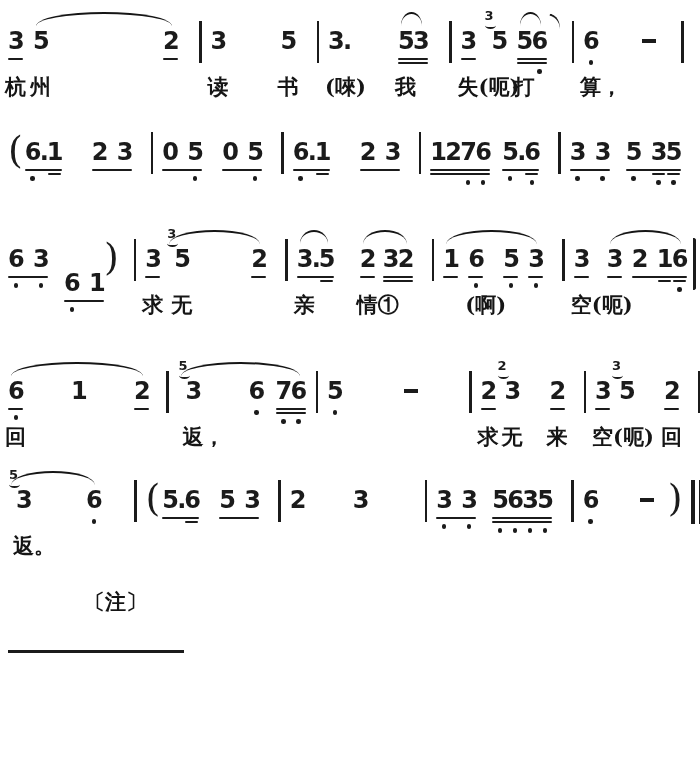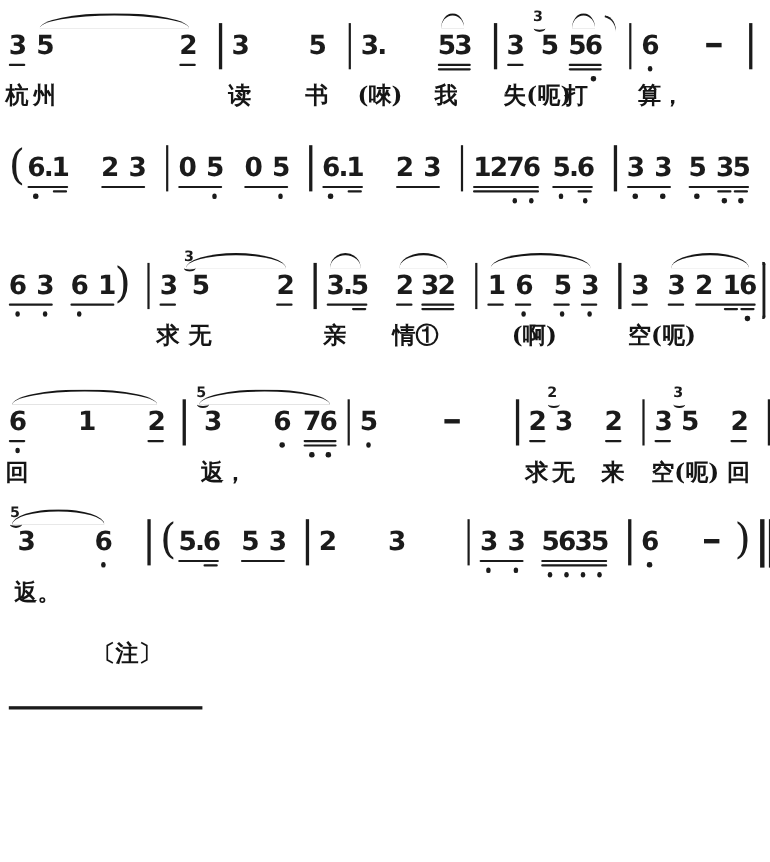--- a/index.html
+++ b/index.html
@@ -82,21 +82,21 @@
         <span class="bar"></span>
         <span class="tok" style="margin-right: 12px;"><span class="ch" style="width: 15px;">1</span><span class="ch" style="width: 15px;">2</span><span class="ch" style="width: 15px;">7</span><span class="ch" style="width: 15px;">6</span><i class="ul" style="left: 0px; width: 60px; top: 32px;"></i><i class="ul" style="left: 0px; width: 60px; top: 36px;"></i><i class="od" style="left: 35.5px; top: 43px;"></i><i class="od" style="left: 50.5px; top: 43px;"></i></span>
         <span class="tok" style="margin-right: 10px;"><span class="ch" style="width: 15px;">5</span><span class="ch dotc" style="width: 7px;">.</span><span class="ch" style="width: 15px;">6</span><i class="ul" style="left: 0px; width: 37px; top: 32px;"></i><i class="ul" style="left: 23px; width: 13px; top: 36px;"></i><i class="od" style="left: 5.5px; top: 39px;"></i><i class="od" style="left: 27.5px; top: 43px;"></i></span>
         <span class="bar"></span>
         <span class="tok" style="margin-right: 16px;"><span class="ch" style="width: 15px;">3</span><span class="ch sp" style="width: 10px;"></span><span class="ch" style="width: 15px;">3</span><i class="ul" style="left: 0px; width: 40px; top: 32px;"></i><i class="od" style="left: 5.5px; top: 39px;"></i><i class="od" style="left: 30.5px; top: 39px;"></i></span>
         <span class="tok" style="margin-right: 10px;"><span class="ch" style="width: 15px;">5</span><span class="ch sp" style="width: 10px;"></span><span class="ch" style="width: 15px;">3</span><span class="ch" style="width: 15px;">5</span><i class="ul" style="left: 0px; width: 55px; top: 32px;"></i><i class="ul" style="left: 26px; width: 13px; top: 36px;"></i><i class="ul" style="left: 41px; width: 13px; top: 36px;"></i><i class="od" style="left: 5.5px; top: 39px;"></i><i class="od" style="left: 30.5px; top: 43px;"></i><i class="od" style="left: 45.5px; top: 43px;"></i></span>
         <span class="bar"></span>
       </div>
       <div class="score-line">
         <span class="tok" style="margin-right: 16px;"><span class="ch" style="width: 15px;">6</span><span class="ch sp" style="width: 10px;"></span><span class="ch" style="width: 15px;">3</span><i class="ul" style="left: 0px; width: 40px; top: 32px;"></i><i class="od" style="left: 5.5px; top: 39px;"></i><i class="od" style="left: 30.5px; top: 39px;"></i></span>
-        <span class="tok" style="margin-right: 0px;"><span class="ch" style="width: 15px;">6</span><span class="ch sp" style="width: 10px;"></span><span class="ch" style="width: 15px;">1</span><i class="ul" style="left: 0px; width: 40px; top: 32px;"></i><i class="od" style="left: 5.5px; top: 39px;"></i></span>
+        <span class="tok" style="margin-right: 0px; margin-top: 24px;"><span class="ch" style="width: 15px;">6</span><span class="ch sp" style="width: 10px;"></span><span class="ch" style="width: 15px;">1</span><i class="ul" style="left: 0px; width: 40px; top: 32px;"></i><i class="od" style="left: 5.5px; top: 39px;"></i></span>
         <span class="paren" style="margin-right: 6px;">)</span>
         <span class="bar"></span>
         <span class="tok" style="margin-right: 6px;"><span class="ch" style="width: 15px;">3</span><i class="ul" style="left: 0px; width: 15px; top: 32px;"></i><span class="lyr">求</span></span>
         <span class="slur" style="margin-right: 10px;">
           <span class="tok hasg" style="margin-right: 62px;"><span class="grace">3<i class="garc"></i></span><span class="ch" style="width: 15px;">5</span><span class="lyr">无</span></span>
           <span class="tok" style="margin-right: 0px;"><span class="ch" style="width: 15px;">2</span><i class="ul" style="left: 0px; width: 15px; top: 32px;"></i></span>
         </span>
         <span class="bar"></span>
         <span class="slur" style="margin-right: 26px;">
           <span class="tok" style="margin-right: 0px;"><span class="ch" style="width: 15px;">3</span><span class="ch dotc" style="width: 7px;">.</span><span class="ch" style="width: 15px;">5</span><i class="ul" style="left: 0px; width: 37px; top: 32px;"></i><i class="ul" style="left: 23px; width: 13px; top: 36px;"></i><span class="lyr">亲</span></span>

